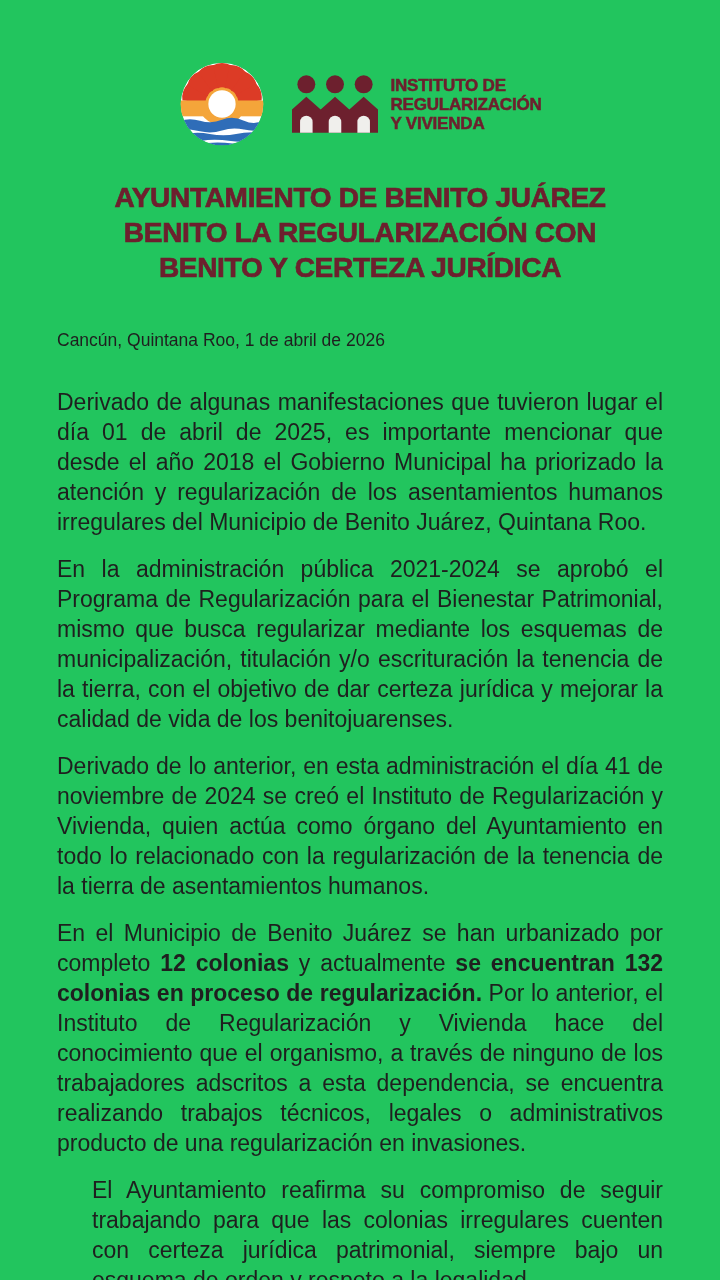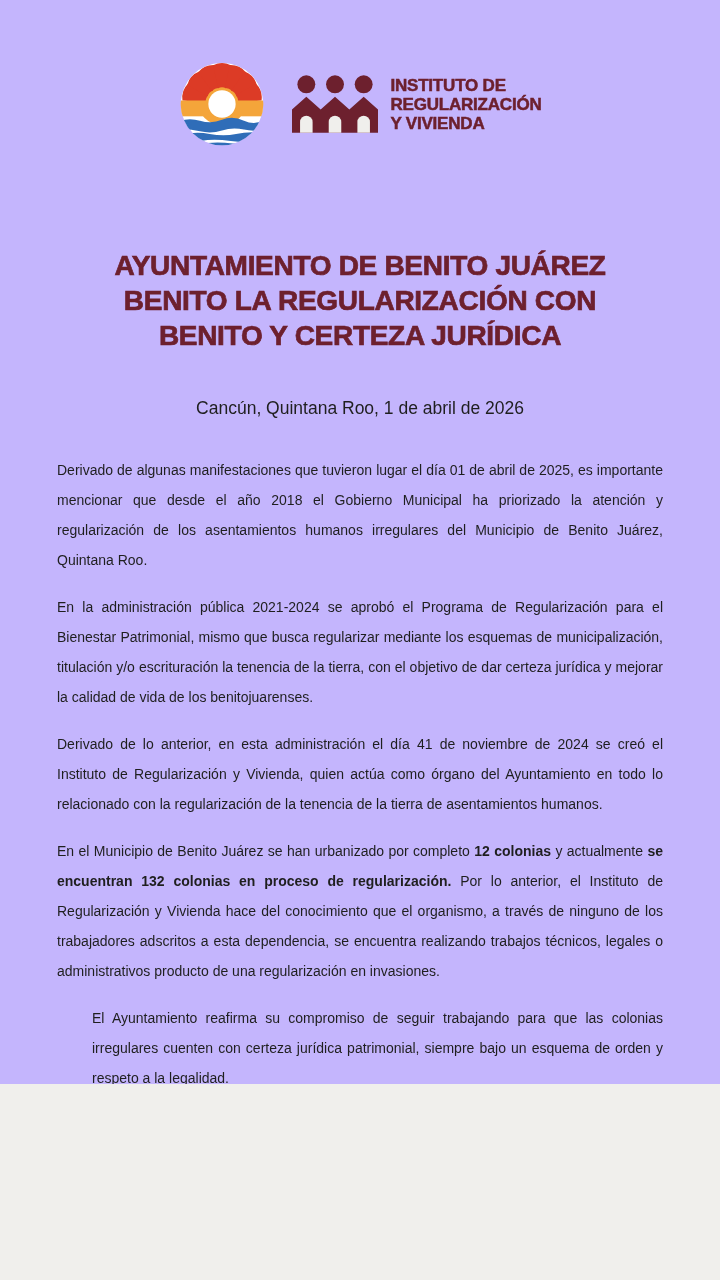--- a/index.html
+++ b/index.html
@@ -6,22 +6,22 @@
   * { margin: 0; padding: 0; box-sizing: border-box; }
   html, body {
     width: 720px;
     background: #f0efec;
     font-family: "Liberation Sans", "DejaVu Sans", sans-serif;
     color: #1f1f1f;
   }
   .page {
     position: relative;
     width: 720px;
-    height: 1084px;
-    background: #c4b5fd;
+    height: 1280px;
+    background: #22c55e;
     overflow: hidden;
   }
   
   .header {
     padding-top: 60px;
     display: flex;
     justify-content: center;
     align-items: center;
     gap: 26px;
   }
@@ -36,43 +36,43 @@
     color: #6d202e;
     font-weight: 700;
     font-size: 17px;
     line-height: 19px;
     letter-spacing: -0.2px;
     -webkit-text-stroke: 0.5px #6d202e;
     text-transform: uppercase;
   }
   
   .headline {
-    margin-top: 100px;
+    margin-top: 32px;
     text-align: center;
     color: #6d202e;
     font-weight: 700;
     font-size: 28px;
     line-height: 35px;
     letter-spacing: -0.3px;
     -webkit-text-stroke: 0.7px #6d202e;
   }
   
   .content {
     padding: 0 57px;
   }
   .dateline {
     margin-top: 44px;
-    text-align: center;
+    text-align: left;
     font-size: 17.5px;
     line-height: 22px;
     color: #1f1f1f;
   }
   .body-copy { margin-top: 36px; }
   .para {
-    font-size: 14px;
+    font-size: 23px;
     line-height: 30px;
     text-align: justify;
     color: #1f1f1f;
     margin-bottom: 17px;
   }
   .para:last-child { margin-bottom: 0; margin-left: 35px; }
   .b { font-weight: 700; }
 </style>
 </head>
 <body>

